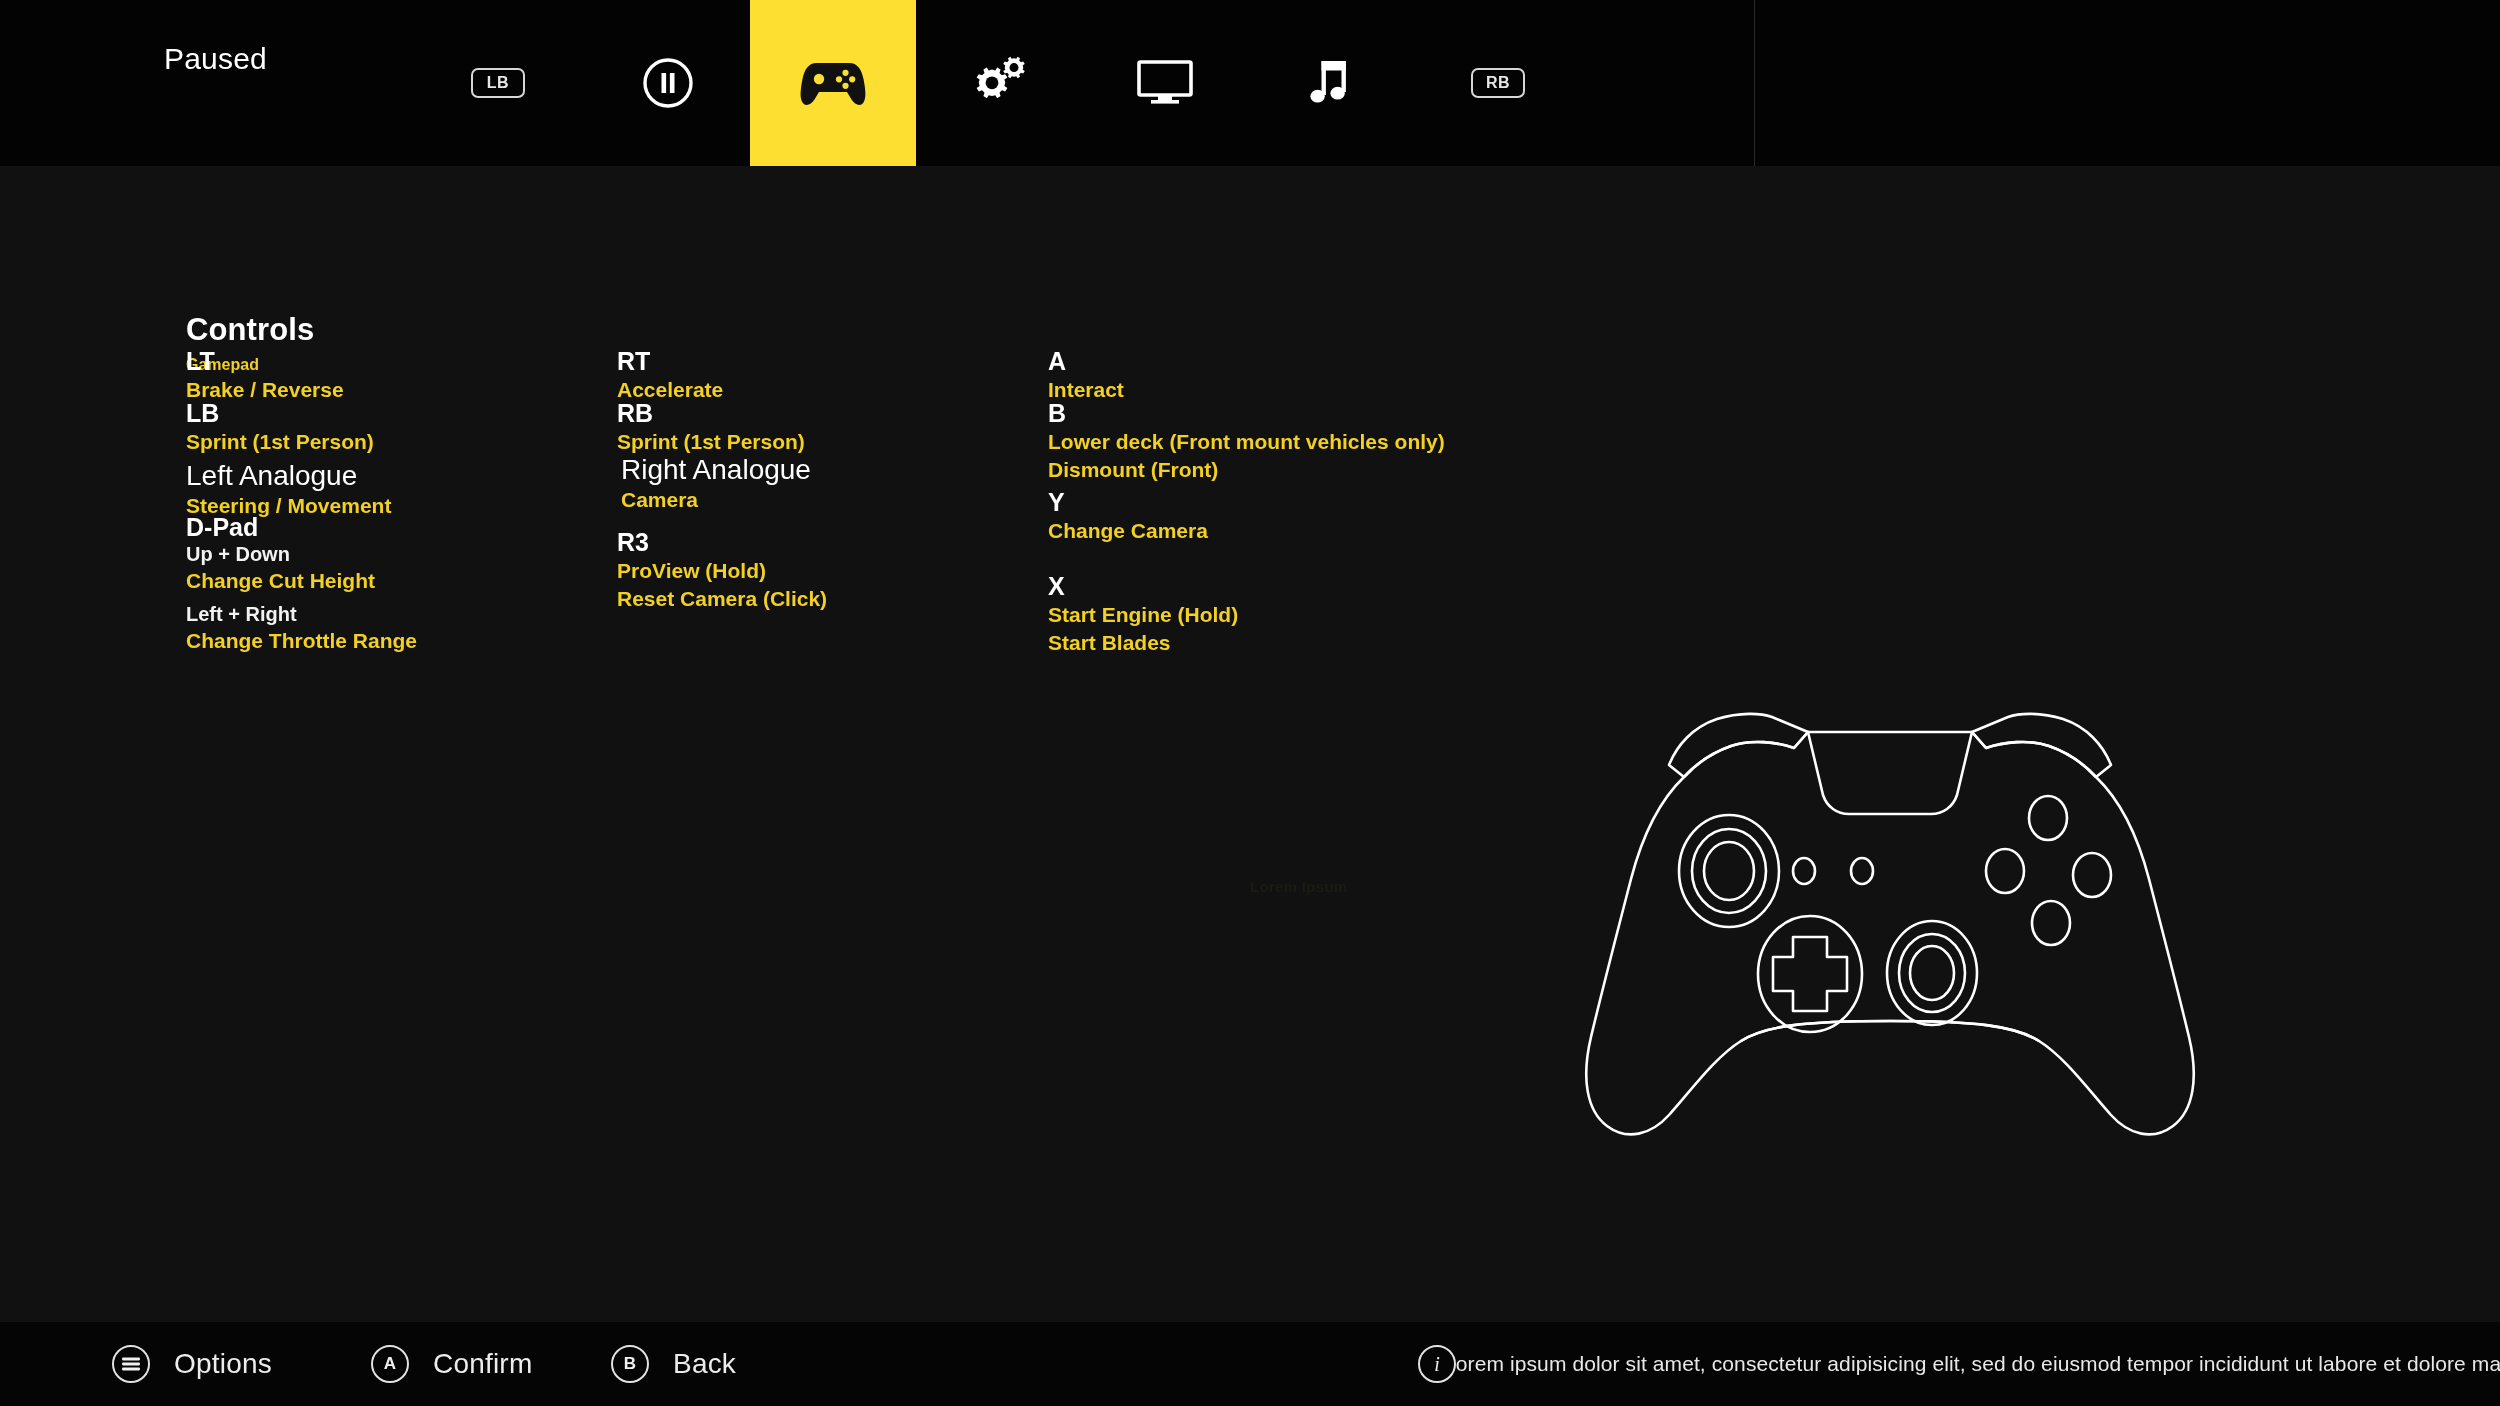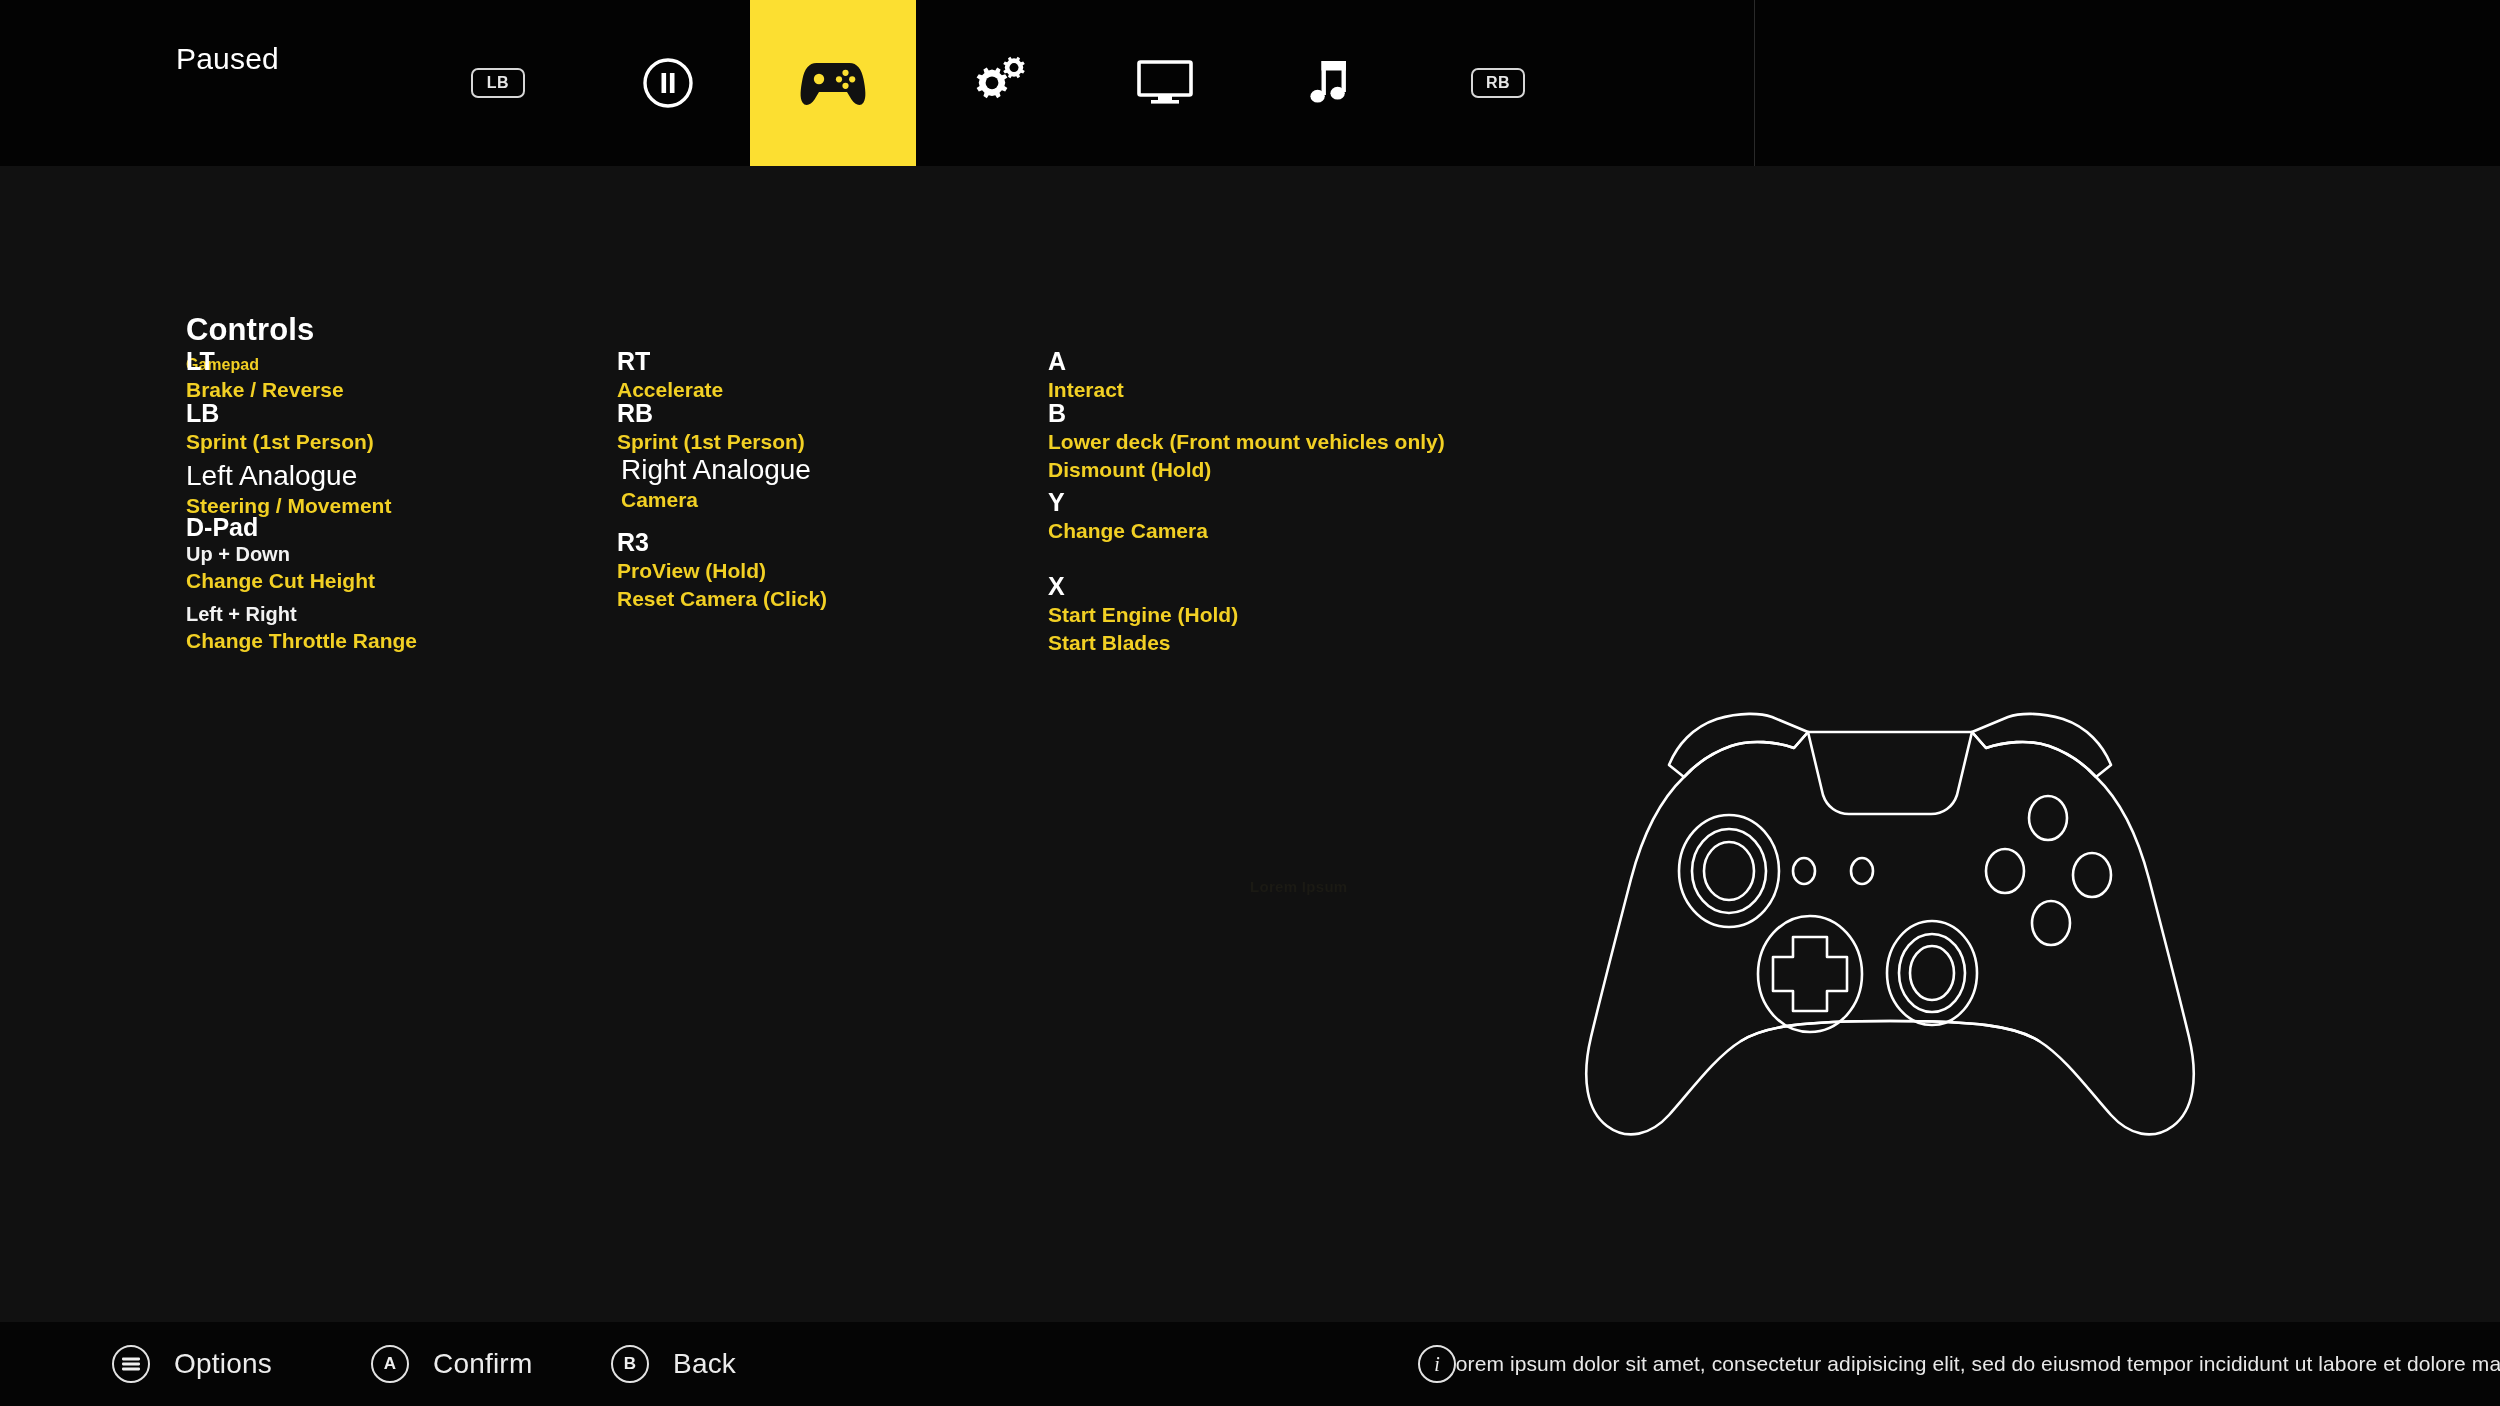--- a/index.html
+++ b/index.html
@@ -29,21 +29,21 @@
     background: #030303;
   }
   #topbar-divider {
     position: absolute;
     left: 1754px; top: 0;
     width: 1px; height: 166px;
     background: #2a2a2a;
   }
   #paused-label {
     position: absolute;
-    left: 176px;
+    left: 164px;
     top: 0;
     height: 118px;
     display: flex;
     align-items: center;
     color: #ffffff;
     font-size: 30px;
     font-weight: 500;
     letter-spacing: 0.2px;
   }
   .bumper-chip {
@@ -393,21 +393,21 @@
     <div class="col" id="col-2">
 
       <div class="binding" style="top:181px">
         <div class="btn-name">A</div>
         <div class="act">Interact</div>
       </div>
 
       <div class="binding" style="top:233px">
         <div class="btn-name">B</div>
         <div class="act">Lower deck (Front mount vehicles only)</div>
-        <div class="act">Dismount (Hold)</div>
+        <div class="act">Dismount (Front)</div>
       </div>
 
       <div class="binding" style="top:322px">
         <div class="btn-name">Y</div>
         <div class="act">Change Camera</div>
       </div>
 
       <div class="binding" style="top:406px">
         <div class="btn-name">X</div>
         <div class="act">Start Engine (Hold)</div>

